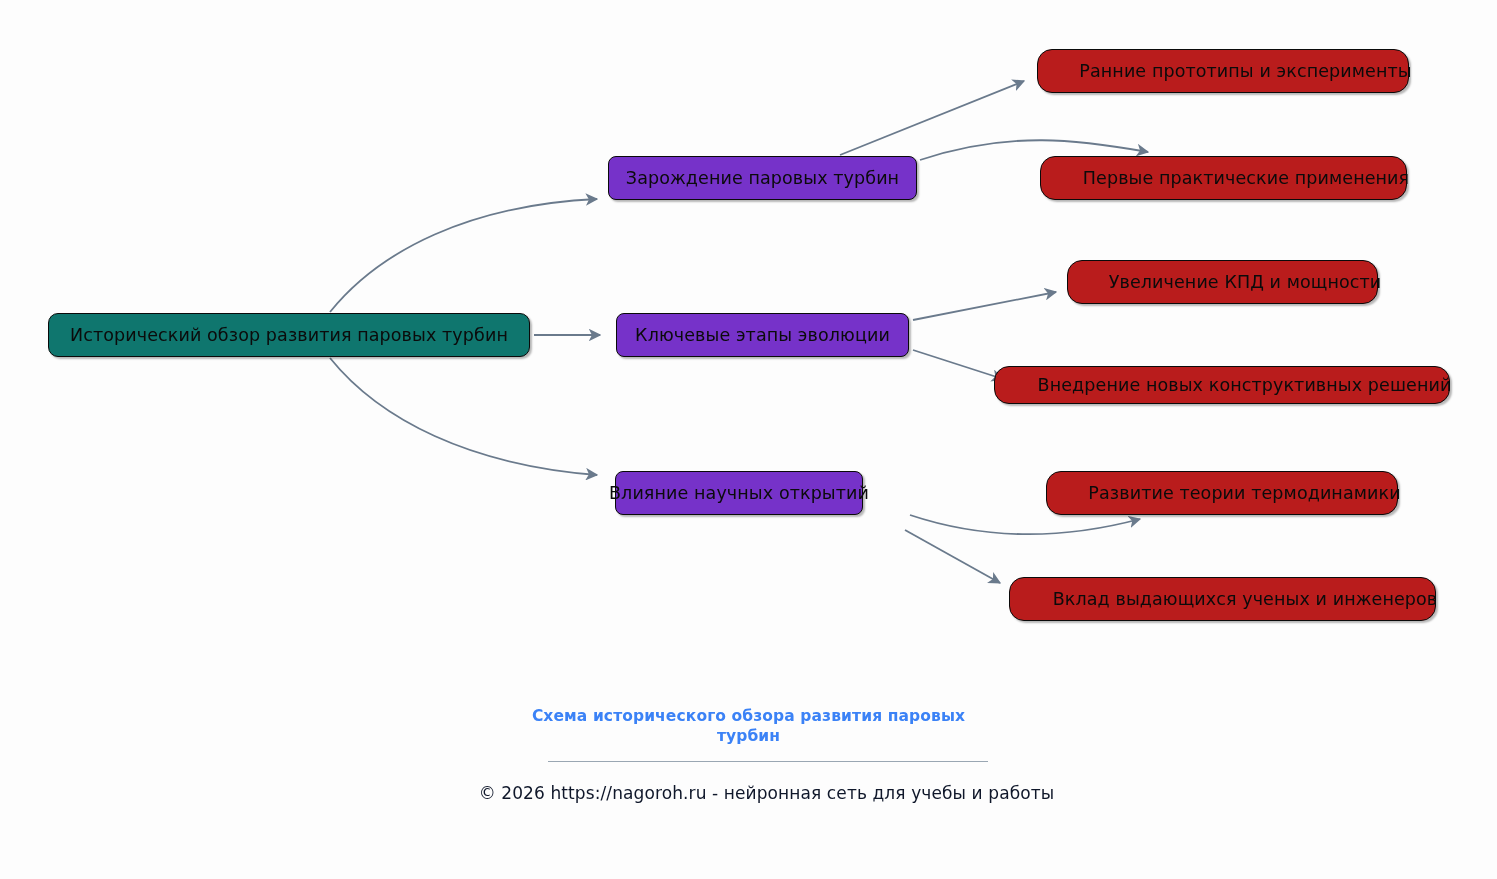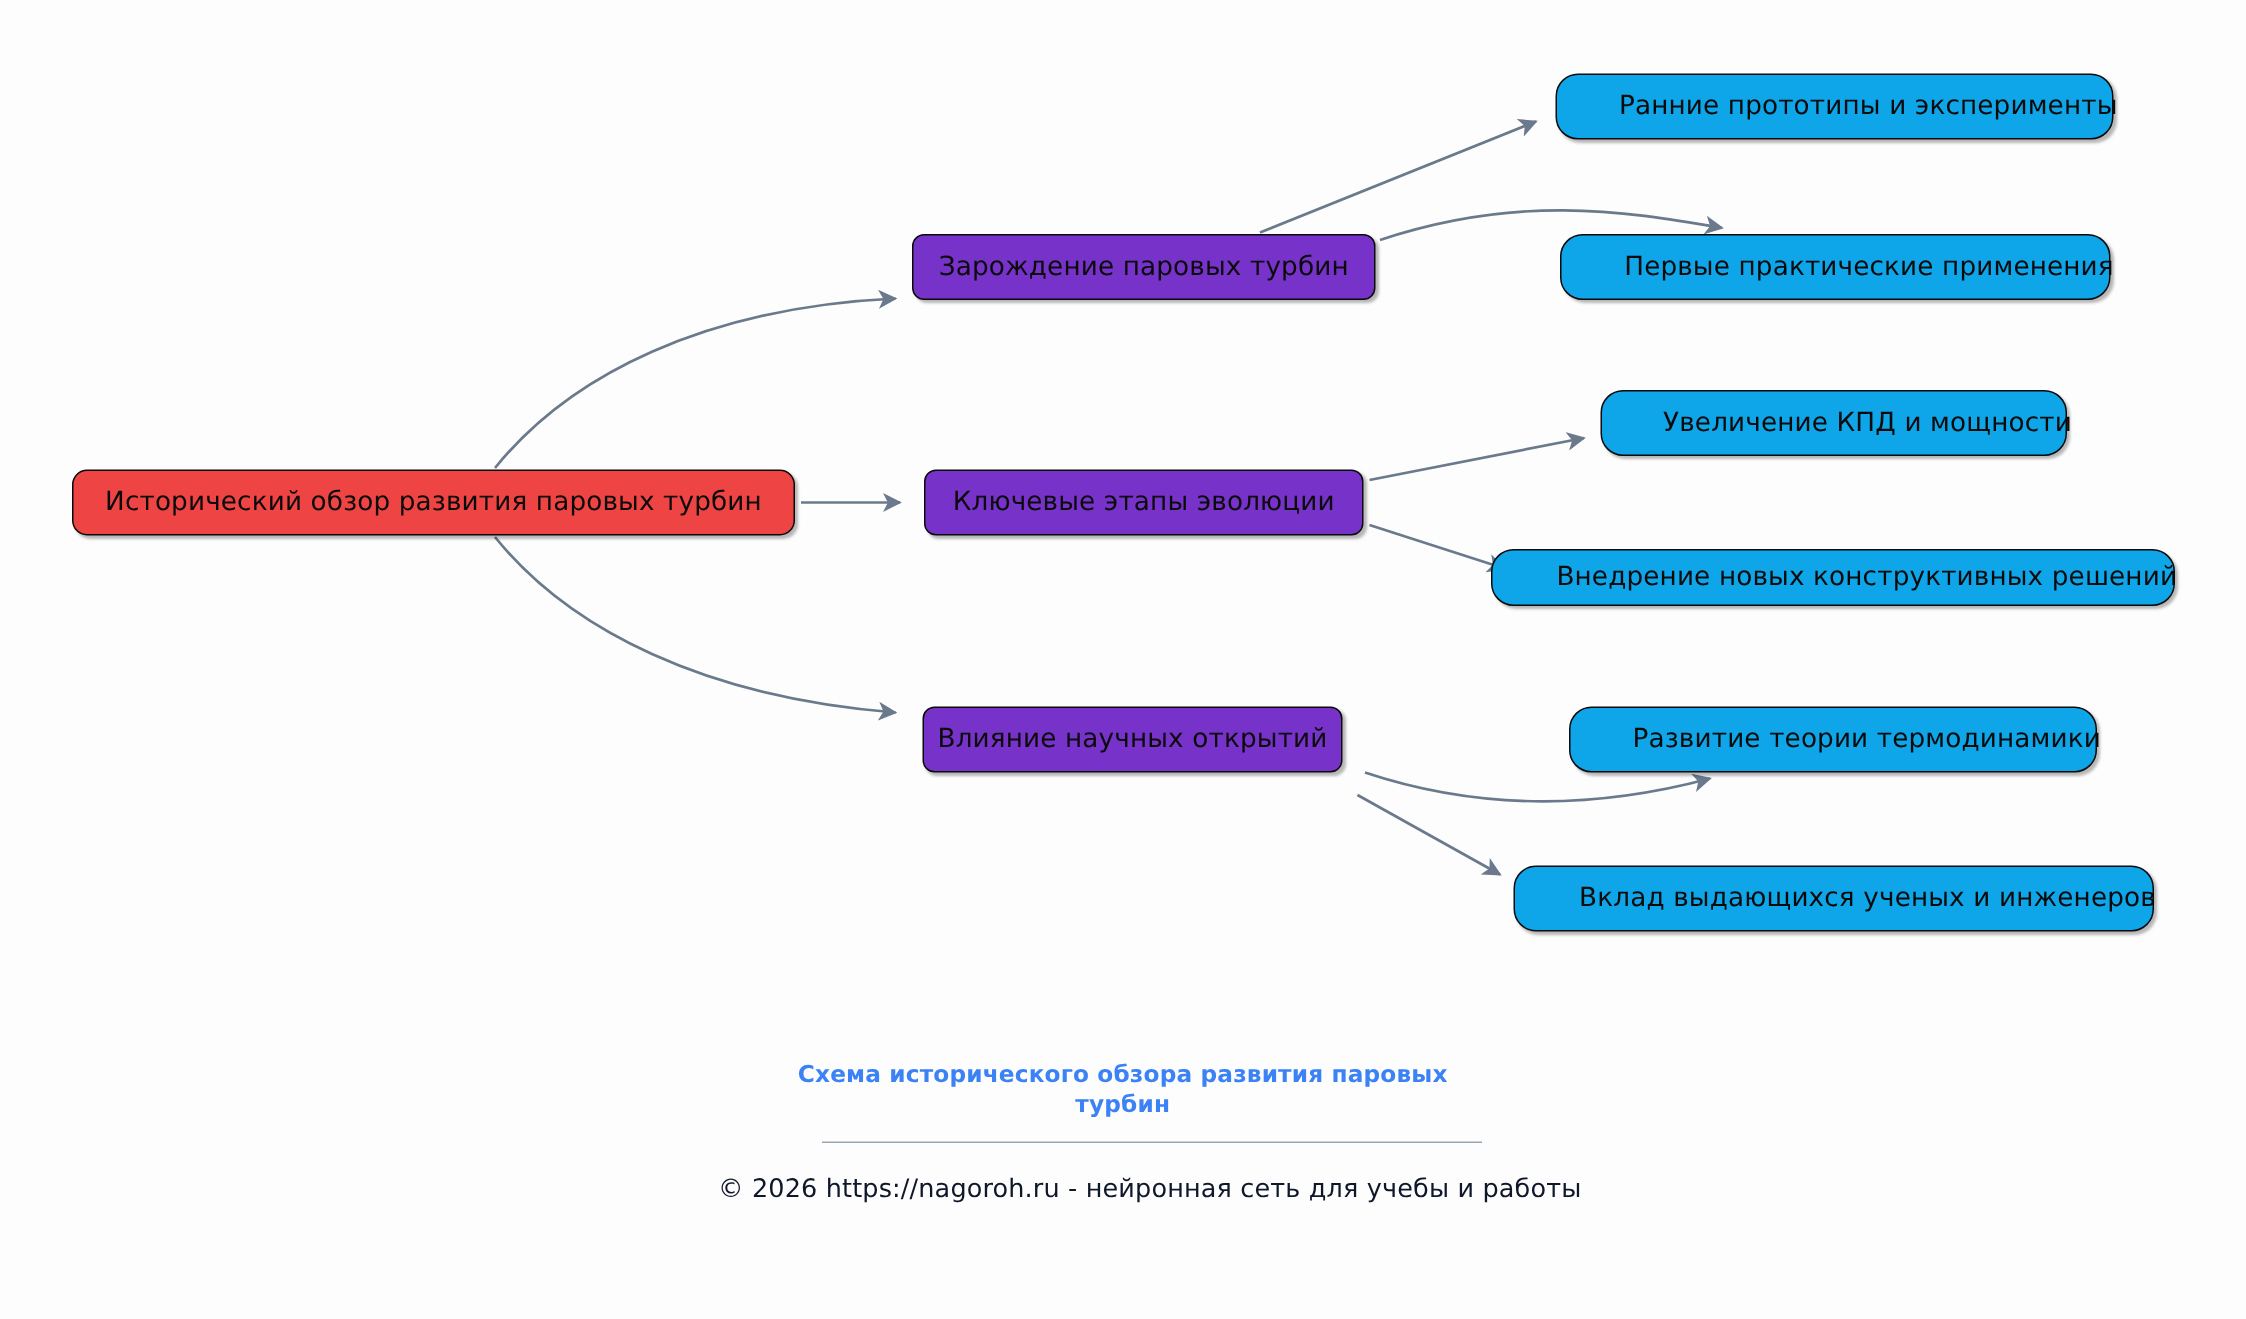--- a/index.html
+++ b/index.html
@@ -43,31 +43,31 @@
     color: #0b0b0b;
     font-size: 17.5px;
     line-height: 1.15;
     white-space: nowrap;
     letter-spacing: 0.1px;
     box-shadow: 2px 2px 2px rgba(0,0,0,0.28);
     background: #ffffff;
   }
 
   .node.root {
-    background: #ef4444;
+    background: #0f766e;
     border-radius: 10px;
   }
 
   .node.branch {
     background: #7632c9;
     border-radius: 8px;
   }
 
   .node.leaf {
-    background: #0ea5e9;
+    background: #b91c1c;
     border-radius: 15px;
     padding-left: 45px;
   }
 
   .footer-title {
     position: absolute;
     left: 0;
     width: 1497px;
     top: 706px;
     text-align: center;
@@ -147,21 +147,21 @@
   </div>
 
   <div class="node leaf" style="left:1067px; top:260px; width:311px; height:44px;">
     <span>Увеличение КПД и мощности</span>
   </div>
 
   <div class="node leaf" style="left:994px; top:366px; width:456px; height:38px;">
     <span>Внедрение новых конструктивных решений</span>
   </div>
 
-  <div class="node branch" style="left:615px; top:471px; width:280px; height:44px;">
+  <div class="node branch" style="left:615px; top:471px; width:248px; height:44px;">
     <span>Влияние научных открытий</span>
   </div>
 
   <div class="node leaf" style="left:1009px; top:577px; width:427px; height:44px;">
     <span>Вклад выдающихся ученых и инженеров</span>
   </div>
 
   <div class="node leaf" style="left:1046px; top:471px; width:352px; height:44px;">
     <span>Развитие теории термодинамики</span>
   </div>

